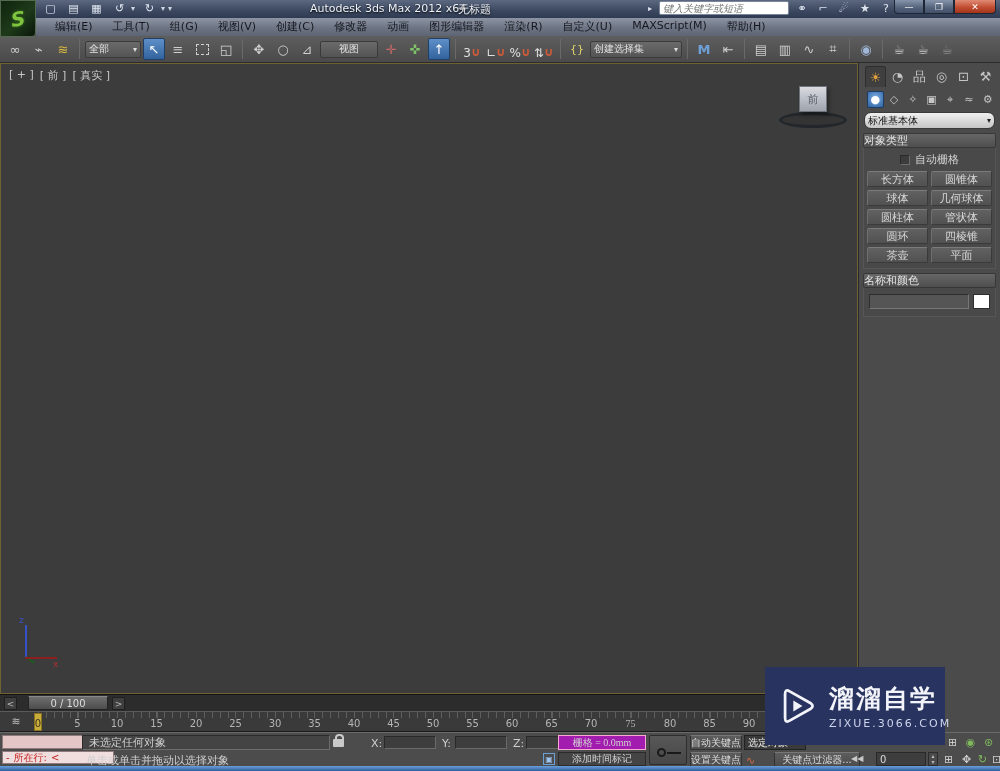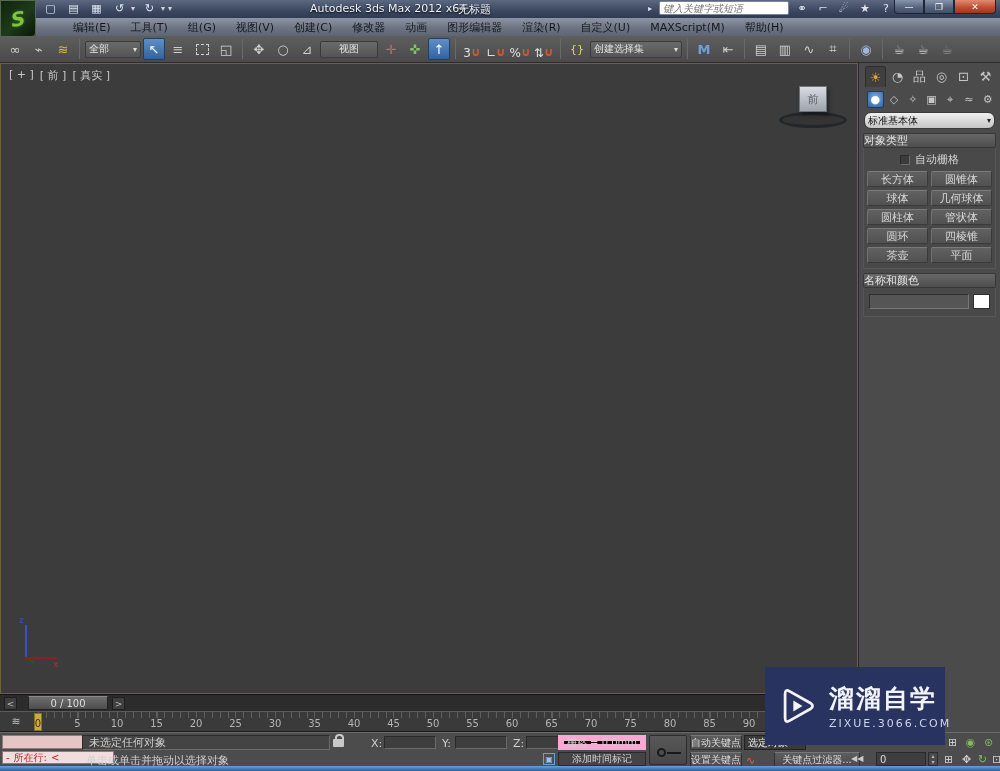--- a/index.html
+++ b/index.html
@@ -27,22 +27,22 @@
   .win-btns { position:absolute; right:4px; top:0; display:flex; }
   .win-btn { width:30px; height:14px; display:flex; align-items:center; justify-content:center;
     font-size:9px; color:#fff; border:1px solid #1c2634; border-top:none;
     background:linear-gradient(#8695ab,#54627a 60%,#43506a); }
   .win-btn.first { border-radius:0 0 0 4px; }
   .win-btn.close { width:42px; border-radius:0 0 4px 0;
     background:linear-gradient(#e08b74,#c24e33 55%,#a33419); }
 
   
   .menubar { position:absolute; left:36px; top:18px; width:964px; height:18px;
-    background:linear-gradient(#8d95a5,#6d7585 55%,#5d6574); display:flex; align-items:center;
-    padding-left:28px; gap:2px; }
+    background:linear-gradient(#8d95a5,#6d7585 55%,#5d6574); display:flex; 
+    padding-left:10px; gap:2px; }
   .menu-item { font-size:11px; color:#15181e; padding:1px 9px; white-space:nowrap; }
 
   
   .toolbar { position:absolute; left:0; top:36px; width:1000px; height:27px;
     background:linear-gradient(#5e5e5e,#4a4a4a); border-bottom:1px solid #2c2c2c;
     display:flex; align-items:center; padding:0 4px; gap:2px; }
   .tbtn { min-width:22px; height:22px; display:flex; align-items:center; justify-content:center;
     color:#cfcfcf; font-size:13px; border-radius:2px; position:relative; }
   .tbtn.small { font-size:11px; }
   .tbtn.blue { background:linear-gradient(#5f8fc7,#33639e); border:1px solid #1f3f66; color:#fff; }
@@ -134,22 +134,22 @@
     background:#444; border:1px solid #2b2b2b; border-bottom-color:#6c6c6c; border-right-color:#6c6c6c;
     display:flex; align-items:center; padding:0 6px; white-space:nowrap; }
   .prompt-line { position:absolute; left:86px; top:20px; white-space:nowrap; }
   .sb-ic { position:absolute; color:#c9c9c9; font-size:11px; }
   .lockpad { position:absolute; left:333px; top:6px; width:11px; height:8px; background:#c9c9c9; border-radius:1px; }
   .lockpad:before { content:""; position:absolute; left:2px; top:-5px; width:5px; height:5px;
     border:2px solid #c9c9c9; border-bottom:none; border-radius:4px 4px 0 0; }
   .coord-label { position:absolute; top:4px; color:#cfcfcf; }
   .coord-field { position:absolute; top:3px; width:52px; height:13px; background:#3e3e3e;
     border:1px solid #292929; border-bottom-color:#6a6a6a; border-right-color:#6a6a6a; }
-  .grid-box { position:absolute; left:558px; top:2px; width:88px; height:15px; background:#000000;
-    border:6px solid #f9a8d4; display:flex; align-items:center; justify-content:center; white-space:nowrap; font-size:10px; }
+  .grid-box { position:absolute; left:558px; top:2px; width:88px; height:15px; background:#a21caf;
+    border:1px solid #f9a8d4; display:flex; align-items:center; justify-content:center; white-space:nowrap; font-size:10px;font-family:Liberation Serif, serif; }
   .timetag-box { position:absolute; left:558px; top:19px; width:88px; height:14px; background:#444;
     border:1px solid #2b2b2b; display:flex; align-items:center; justify-content:center; white-space:nowrap; font-size:10px; }
   .tag-ic { position:absolute; left:543px; top:20px; width:12px; height:12px; border:1px solid #6aa0d8;
     color:#9cc4ee; font-size:8px; display:flex; align-items:center; justify-content:center; }
   .key-btn { position:absolute; left:649px; top:2px; width:38px; height:30px;
     background:linear-gradient(#585858,#474747); border:1px solid #2d2d2d; border-radius:2px; }
   .key-glyph { position:absolute; left:7px; top:12px; width:9px; height:9px; border:2px solid #1a1a1a; border-radius:50%; }
   .key-glyph:after { content:""; position:absolute; left:8px; top:2px; width:14px; height:2px; background:#1a1a1a; }
   .sb-btn { position:absolute; height:15px; background:linear-gradient(#5d5d5d,#4c4c4c);
     border:1px solid #323232; border-top-color:#777; display:flex; align-items:center; justify-content:center;
@@ -394,21 +394,21 @@
         <span class="tick-label" style="left: 235.5px;">25</span>
         <span class="tick-label" style="left: 275px;">30</span>
         <span class="tick-label" style="left: 314.5px;">35</span>
         <span class="tick-label" style="left: 354px;">40</span>
         <span class="tick-label" style="left: 393.5px;">45</span>
         <span class="tick-label" style="left: 433px;">50</span>
         <span class="tick-label" style="left: 472.5px;">55</span>
         <span class="tick-label" style="left: 512px;">60</span>
         <span class="tick-label" style="left: 551.5px;">65</span>
         <span class="tick-label" style="left: 591px;">70</span>
-        <span class="tick-label" style="left: 630.5px;">75</span>
+        <span class="tick-label" style="left: 630.5px; font-family: Liberation Serif, serif;">75</span>
         <span class="tick-label" style="left: 670px;">80</span>
         <span class="tick-label" style="left: 709.5px;">85</span>
         <span class="tick-label" style="left: 749px;">90</span>
         <span class="tick-label" style="left: 788.5px;">95</span>
         <span class="tick-label" style="left: 828px;">100</span>
       </div>
   </div>
   <span class="mini-curve">≋</span>
 
   <div class="statusbar">

